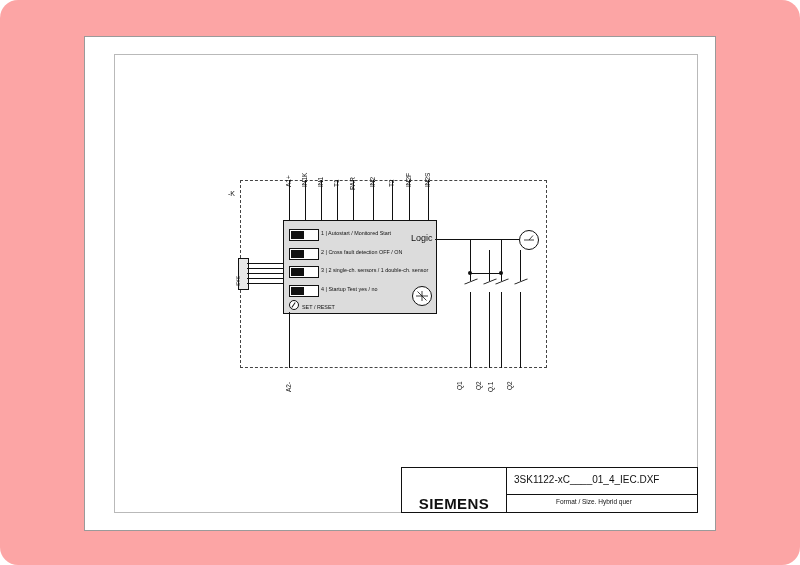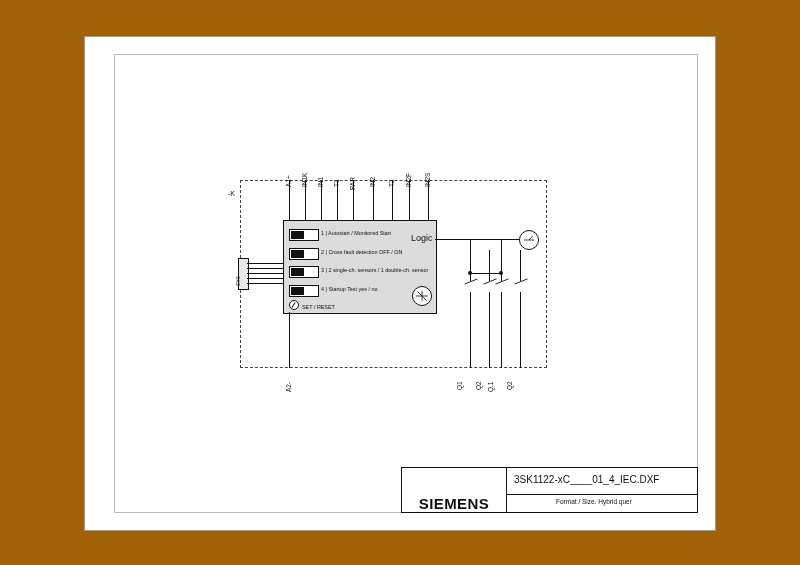--- a/index.html
+++ b/index.html
@@ -1,17 +1,17 @@
 <!DOCTYPE html>
 <html><head>
 <meta charset="utf-8">
 <style>
   html,body{margin:0;padding:0;background:#ffffff;}
   body{width:800px;height:565px;overflow:hidden;font-family:"Liberation Sans",sans-serif;}
-  #sheet{position:relative;width:800px;height:565px;background:#a16207;}
+  #sheet{position:relative;width:800px;height:565px;background:#fca5a5;border-radius:18px;}
 
   
   .frame-outer{position:absolute;left:84px;top:36px;width:630px;height:493px;border:1px solid #9a9a9a;background:#fff;}
   .frame-inner{position:absolute;left:114px;top:54px;width:582px;height:457px;border:1px solid #b9b9b9;background:#fff;}
 
   
   .device-boundary{position:absolute;left:240px;top:180px;width:305px;height:186px;border:1px dashed #444;}
 
   .lbl-K{position:absolute;left:228px;top:190px;font-size:7px;color:#111;}
 

